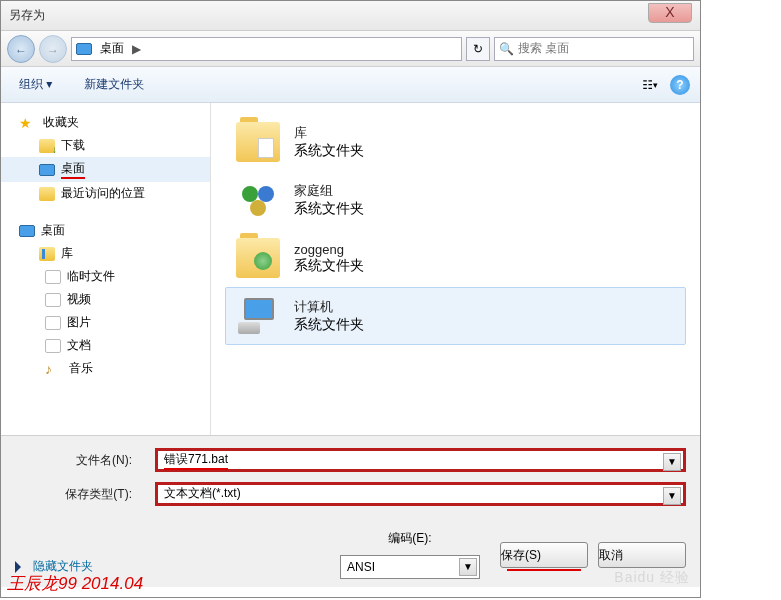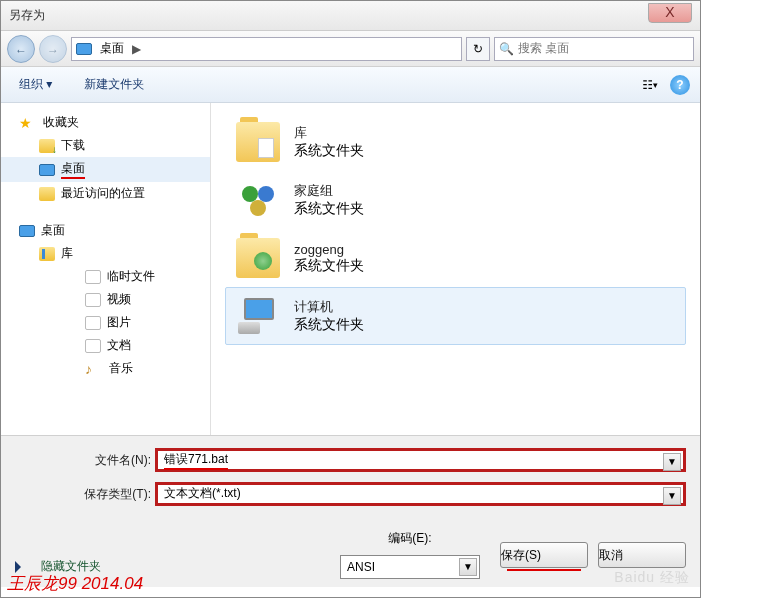--- a/index.html
+++ b/index.html
@@ -18,21 +18,21 @@
 .searchbox { width: 200px; height: 24px; border: 1px solid #aab; background: #fff; display: flex; align-items: center; padding: 0 4px; color:#777; gap:4px; }
 .toolbar { height: 36px; background: linear-gradient(#f7fbff,#e6eef7); border-bottom: 1px solid #cfd8e2; display: flex; align-items: center; padding: 0 12px; gap: 20px; position:relative; }
 .toolbar .tbtn { color: #1a3a6e; padding: 4px 6px; }
 .toolbar-right { position:absolute; right:10px; top:6px; display:flex; gap:8px; align-items:center; }
 .iconbtn { width:24px; height:24px; border:1px solid transparent; display:flex; align-items:center; justify-content:center; }
 .help { width:20px; height:20px; border-radius:50%; background: radial-gradient(#8fd0ff,#2a8fe0); color:#fff; text-align:center; line-height:20px; font-weight:bold; }
 .body { display: flex; height: 332px; }
 .sidebar { width: 210px; border-right: 1px solid #e0e0e0; overflow-y: auto; padding: 8px 0; }
 .tree-item { display:flex; align-items:center; gap:6px; padding: 3px 4px 3px 18px; white-space:nowrap; }
 .tree-item.lvl2 { padding-left: 38px; }
-.tree-item.lvl3 { padding-left: 84px; }
+.tree-item.lvl3 { padding-left: 44px; }
 .tree-item.sel { background:#e6f0fa; }
 .underline-red { border-bottom: 2px solid #d00; }
 .ticon { width:18px; height:16px; display:inline-block; }
 .star { color:#f5b400; font-size:14px; }
 .dl { width:16px; height:14px; background:linear-gradient(#fbe38e,#f0c23a); border-radius:2px; position:relative; }
 .dl::after { content:"↓"; color:#3a8b3a; position:absolute; right:-2px; bottom:-2px; font-size:10px; font-weight:bold; }
 .desk { width:16px; height:12px; background:#4aa0e8; border:1px solid #2a6aa0; border-radius:2px; }
 .recent { width:16px; height:14px; background:linear-gradient(#fbe38e,#f0c23a); border-radius:2px; }
 .libico { width:16px; height:14px; background:linear-gradient(#fbe38e,#f0c23a); border-radius:2px; position:relative; }
 .libico::after{content:""; position:absolute; left:3px; top:2px; width:3px; height:10px; background:#3a8ad8;}
@@ -52,25 +52,25 @@
 .pc { position:relative; width:44px; height:40px; }
 .pc .mon { position:absolute; left:8px; top:2px; width:30px; height:22px; background:#4aa0e8; border:2px solid #888; border-radius:2px; }
 .pc .base { position:absolute; left:2px; top:26px; width:22px; height:12px; background:linear-gradient(#ddd,#aaa); border-radius:2px; }
 .net { position:relative; width:44px; height:40px; }
 .net .globe { position:absolute; left:2px; top:6px; width:28px; height:28px; background:radial-gradient(#8fd0ff,#2a7fd0); border-radius:50%; }
 .net .mon2 { position:absolute; left:20px; top:16px; width:20px; height:16px; background:#4aa0e8; border:2px solid #888; border-radius:2px; }
 .ctext .t1 { font-size:13px; color:#222; }
 .ctext .t2 { font-size:14px; color:#000000; }
 .bottom { border-top:1px solid #d0d0d0; background:#f0f0f0; padding: 12px 14px 8px; }
 .frow { display:flex; align-items:center; margin-bottom:10px; }
-.flabel { width:140px; text-align:right; padding-right:4px; color:#222; }
+.flabel { width:140px; text-align:right; padding-right:23px; color:#222; }
 .fcombo { flex:1; height:24px; border:3px solid #b91c1c; background:#fff; display:flex; align-items:flex-start; padding:0 6px; position:relative; }
 .fcombo .dd { position:absolute; right:2px; top:2px; width:18px; height:18px; border:1px solid #aaa; background:linear-gradient(#f6f6f6,#ddd); text-align:center; line-height:16px; font-size:10px; }
 .actions { display:flex; align-items:center; justify-content:flex-end; gap:10px; padding-top:14px; position:relative; }
-.hidebox { position:absolute; left:0; bottom:4px; display:flex; align-items:center; gap:14px; color:#14532d; }
+.hidebox { position:absolute; left:0; bottom:4px; display:flex; align-items:center; gap:6px; color:#0369a1; }
 .hidebox .tri { width:0; height:0; border:6px solid transparent; border-left-color:#1a3a6e; }
 .enc { display:flex; align-items:center; gap:8px; margin-right:10px;flex-direction:column; }
 .encsel { width:140px; height:24px; border:1px solid #888; background:#fff; display:flex; align-items:center; padding:0 6px; position:relative; }
 .encsel .dd { position:absolute; right:2px; top:2px; width:18px; height:18px; border:1px solid #aaa; background:linear-gradient(#f6f6f6,#ddd); text-align:center; line-height:16px; font-size:10px; }
 .wbtn { width:88px; height:26px; border:1px solid #888; background:linear-gradient(#fdfdfd,#e2e2e2); border-radius:3px; text-align:left; line-height:24px; }
 .wbtn.save { position:relative; }
 .wbtn.save::after { content:""; position:absolute; left:6px; right:6px; bottom:-4px; height:2px; background:#d00; }
 .watermark { position:absolute; left:6px; bottom:2px; color:#d00; font-size:17px; font-weight:500;font-style:italic; }
 .baidu-wm { position:absolute; right:10px; bottom:10px; color:rgba(200,200,200,.6); font-size:14px; letter-spacing:1px; pointer-events:none; }
 .underline-fname { border-bottom:2px solid #d00; display:inline-block; }

